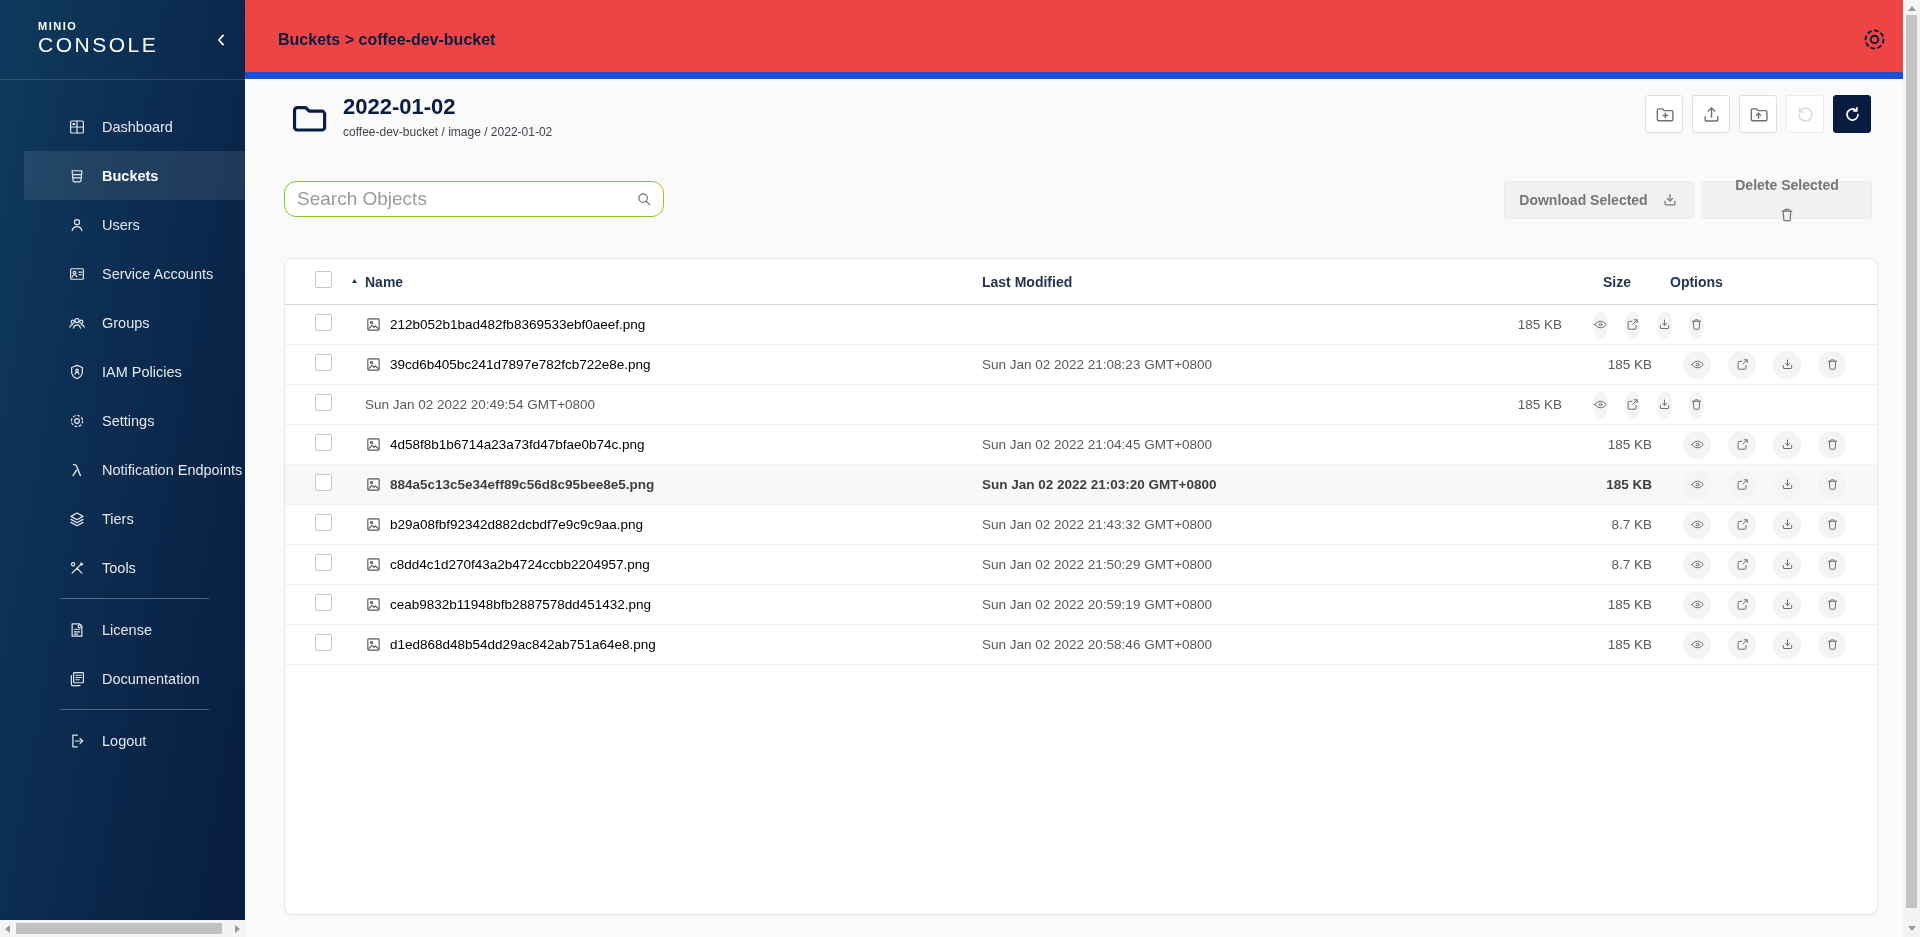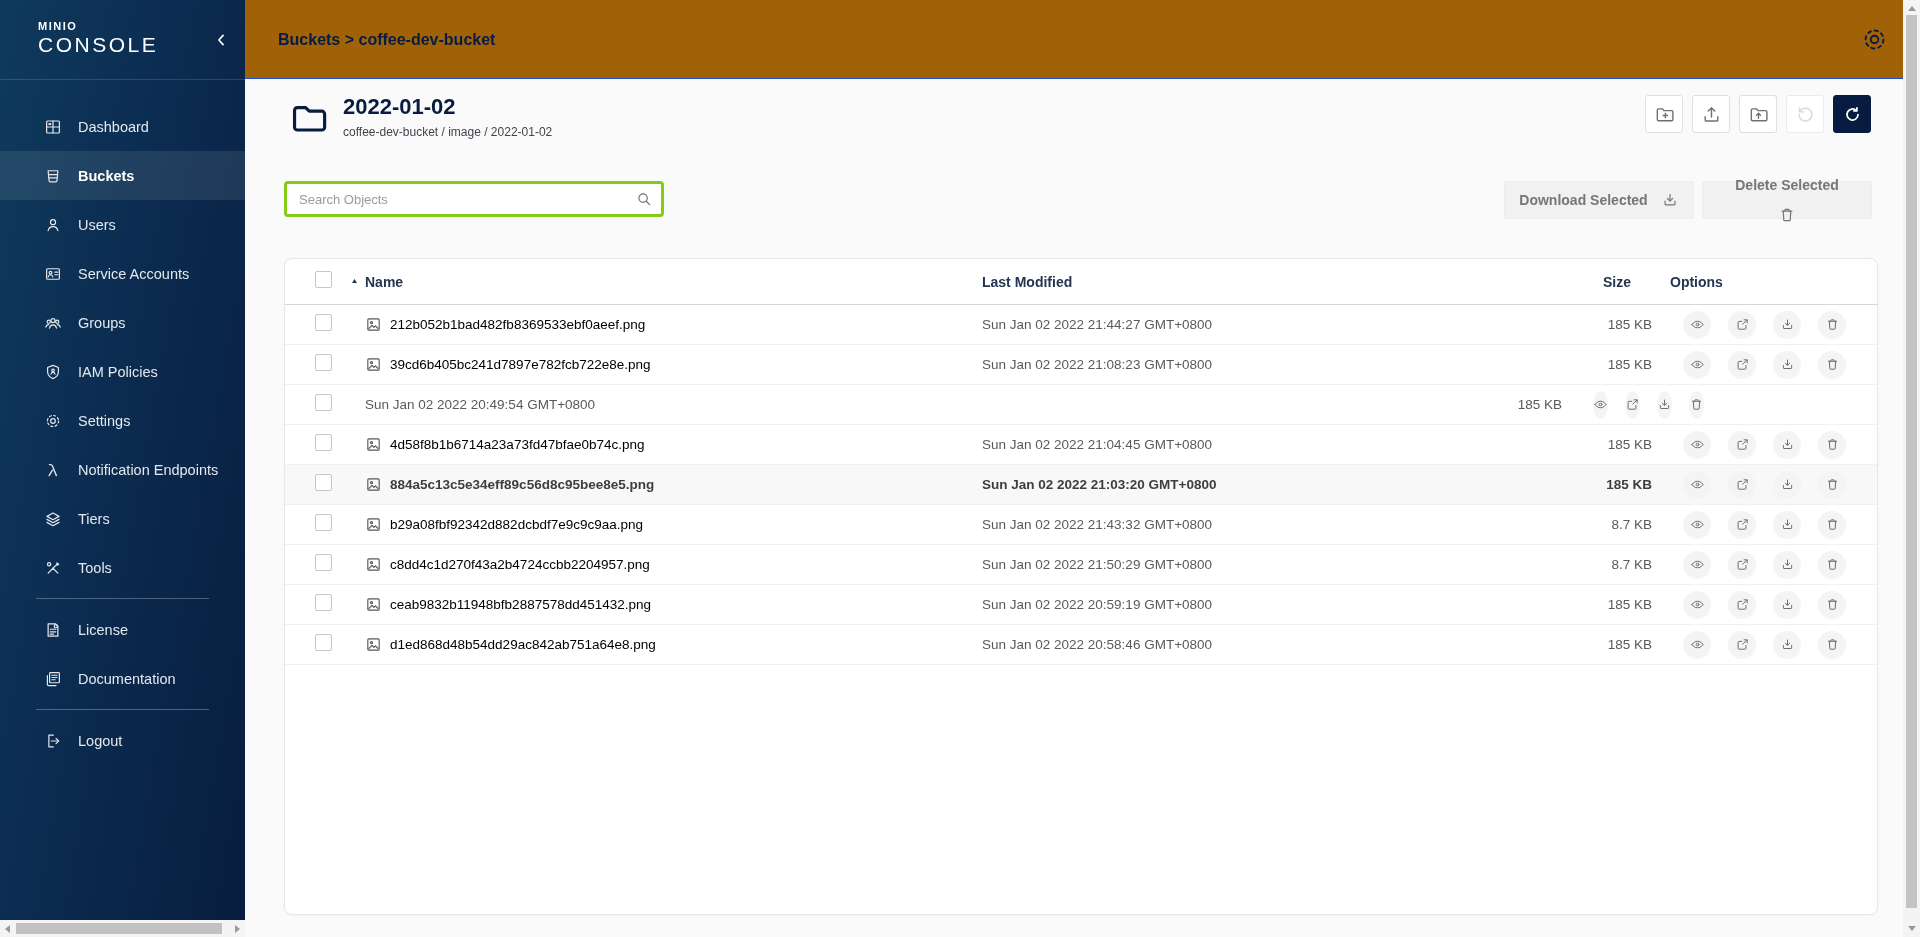--- a/index.html
+++ b/index.html
@@ -8,30 +8,30 @@
   svg { display:block; }
 
   
   .sidebar { position:absolute; left:0; top:0; width:245px; height:920px;
     background:linear-gradient(100deg,#0f3a5d 0%,#0b2c50 45%,#081d3f 100%); color:#fff; z-index:3; }
   .logo-block { position:relative; height:79px; padding:20px 0 0 38px; }
   .logo-top { font-size:11px; font-weight:700; letter-spacing:1.5px; color:#fff; }
   .logo-main { font-size:21px; font-weight:400; letter-spacing:2.5px; color:#fff; margin-top:1px; }
   .collapse-btn { position:absolute; right:14px; top:30px; width:20px; height:20px; color:#fff; cursor:pointer; }
   .sidebar-divider { height:1px; background:rgba(255,255,255,0.14); }
-  .menu { padding-top:22px; }
+  .menu { padding-top:22px;padding-left:24px; }
   .menu-item { display:flex; align-items:center; height:49px; padding-left:44px; gap:16px;
     color:#e4e8ee; font-size:14.5px; cursor:pointer; }
   .menu-item .mi-icon { width:18px; height:18px; color:#e4e8ee; flex:0 0 18px; }
   .menu-item.active { background:rgba(255,255,255,0.09); font-weight:700; color:#fff; }
   .menu-divider { height:1px; background:rgba(255,255,255,0.28); margin:6px 36px; }
 
   
   .main { position:absolute; left:245px; top:0; width:1658px; height:937px; }
-  .top-header { position:relative; height:79px; background:#a16207; border-bottom:1px solid #1d4ed8; }
+  .top-header { position:relative; height:79px; background:#ef4444; border-bottom:7px solid #1d4ed8; }
   .breadcrumb { position:absolute; left:33px; top:0; height:79px; display:flex; align-items:center;
     font-size:16px; font-weight:700; color:#081C42; }
   .header-gear { position:absolute; right:14px; top:25px; width:29px; height:29px; color:#081C42; cursor:pointer; }
 
   .content { position:absolute; top:79px; left:0; right:0; bottom:0; background:#fafafa;margin-left:6px; }
 
   
   .title-block { position:absolute; left:38px; top:15px; display:flex; gap:16px; }
   .title-folder-icon { width:38px; height:38px; color:#081C42; margin-top:5px; }
   .title-texts { display:flex; flex-direction:column; }
@@ -41,22 +41,22 @@
   
   .toolbar { position:absolute; top:16px; right:32px; display:flex; gap:9px; }
   .icon-btn { width:38px; height:38px; border:1px solid #dfdfdf; border-radius:3px; background:#fff;
     display:flex; align-items:center; justify-content:center; color:#6f6f6f; cursor:pointer; }
   .icon-btn svg { width:21px; height:21px; }
   .icon-btn.disabled { color:#d9d9d9; border-color:#ececec; cursor:default; }
   .icon-btn.primary { background:#081C42; border-color:#081C42; color:#fff; }
 
   
   .search-wrap { position:absolute; left:33px; top:102px; width:380px; height:36px; }
-  .search-input { width:100%; height:100%; border:3px solid #84cc16; border-radius:4px; background:#fff;
-    padding:0 38px 0 12px; font-size:13px; color:#444; font-family:inherit; outline:none; }
+  .search-input { width:100%; height:100%; border:1px solid #84cc16; border-radius:12px; background:#fff;
+    padding:0 38px 0 12px; font-size:19px; color:#444; font-family:inherit; outline:none; }
   .search-input::placeholder { color:#9b9b9b; }
   .search-icon { position:absolute; right:11px; top:9px; width:18px; height:18px; color:#6f6f6f; }
   .action-btns { position:absolute; top:102px; right:31px; display:flex; gap:8px; }
   .big-btn { height:38px; background:#f1f1f1; border:1px solid #ececec; border-radius:3px; color:#767676;
     font-weight:700; font-size:14px; font-family:inherit; display:flex; align-items:center;
     justify-content:center; gap:13px; cursor:pointer; }
   .big-btn svg { width:18px; height:18px; }
   .btn-download { width:190px; }
   .btn-delete { width:170px;flex-direction:column; }
 
@@ -373,21 +373,20 @@
           <div class="cell-name">
             <span class="file-icon">
               <svg viewBox="0 0 24 24" fill="none" stroke="currentColor" stroke-width="1.6" stroke-linecap="round" stroke-linejoin="round" width="100%" height="100%">
                 <rect x="4" y="4" width="16" height="16" rx="1.4"></rect>
                 <circle cx="9.2" cy="9.2" r="1.5"></circle>
                 <path d="m5.8 17.6 4-4.3 2.8 2.8 2.2-2.2 3.4 3.7"></path>
               </svg>
             </span>
             <span>212b052b1bad482fb8369533ebf0aeef.png</span>
           </div>
-          <div class="cell-mod">Sun Jan 02 2022 21:44:27 GMT+0800</div>
           <div class="cell-size">185 KB</div>
           <div class="cell-opts">
             <button class="opt-circle">
               <svg viewBox="0 0 24 24" fill="none" stroke="currentColor" stroke-width="1.6" stroke-linecap="round" stroke-linejoin="round" width="100%" height="100%">
                 <path d="M3 12s3.5-5.3 9-5.3S21 12 21 12s-3.5 5.3-9 5.3S3 12 3 12Z"></path>
                 <circle cx="12" cy="12" r="2.2"></circle>
               </svg>
             </button>
             <button class="opt-circle">
               <svg viewBox="0 0 24 24" fill="none" stroke="currentColor" stroke-width="1.6" stroke-linecap="round" stroke-linejoin="round" width="100%" height="100%">

